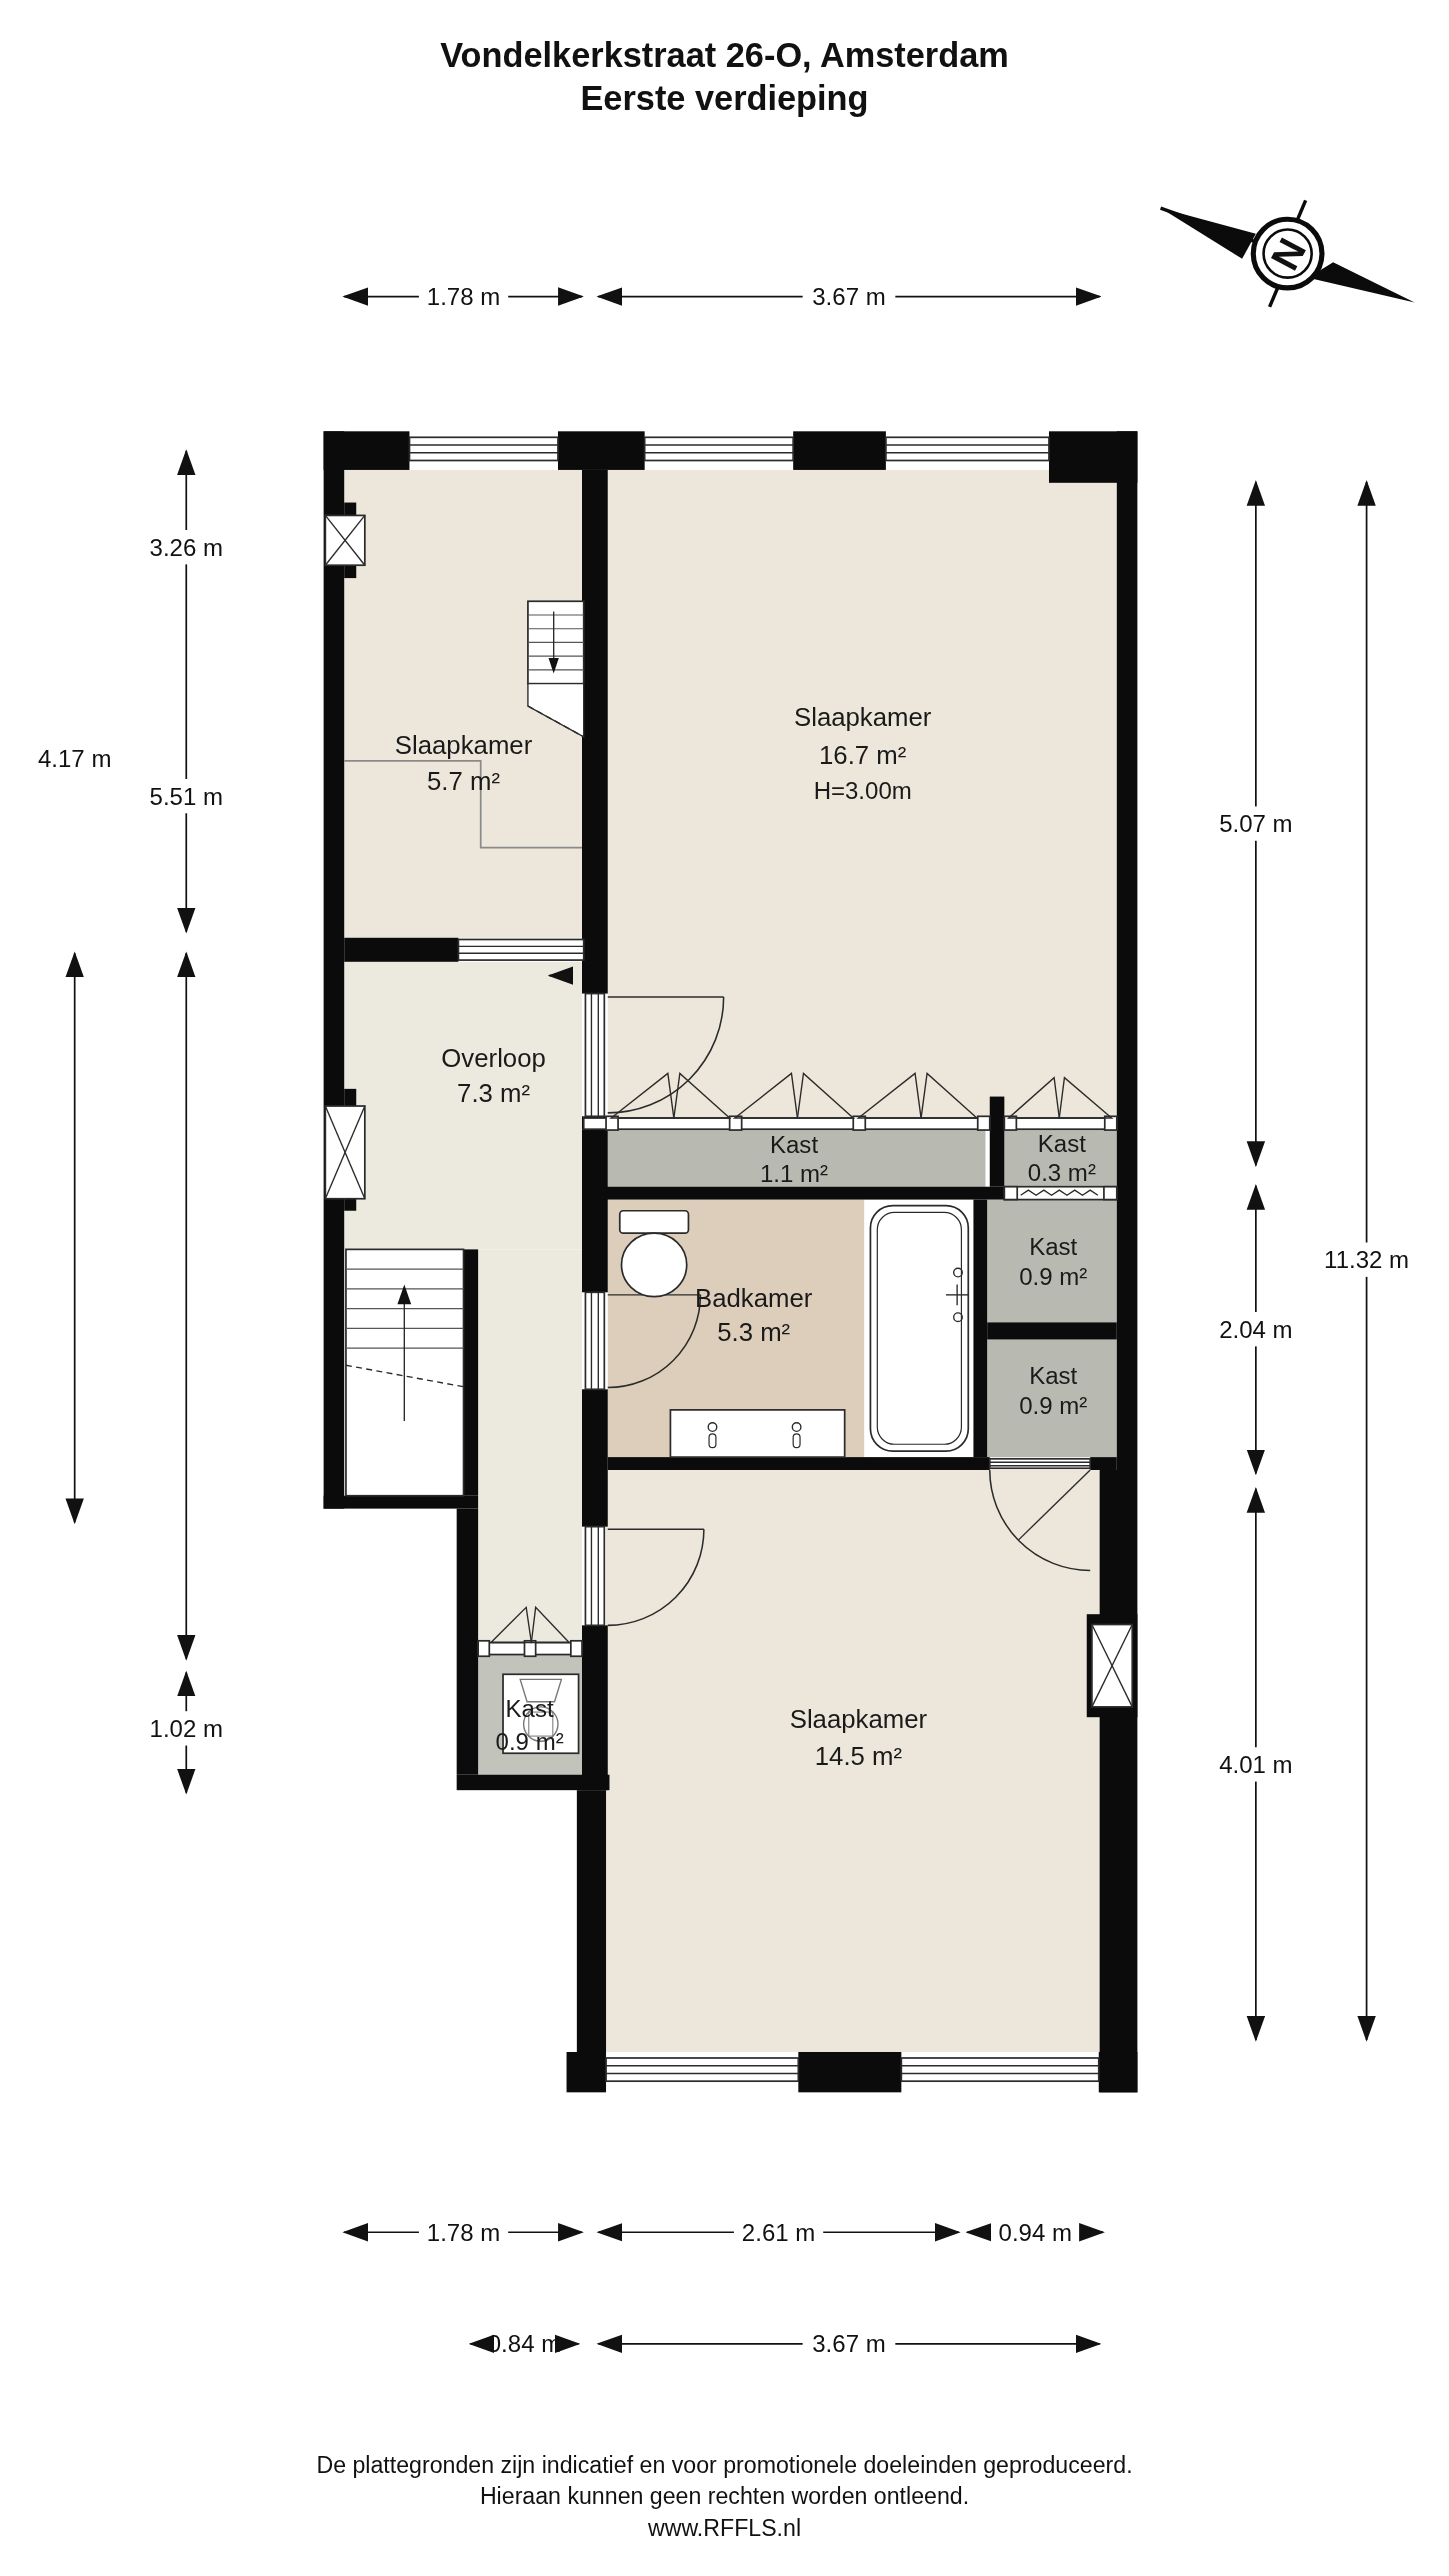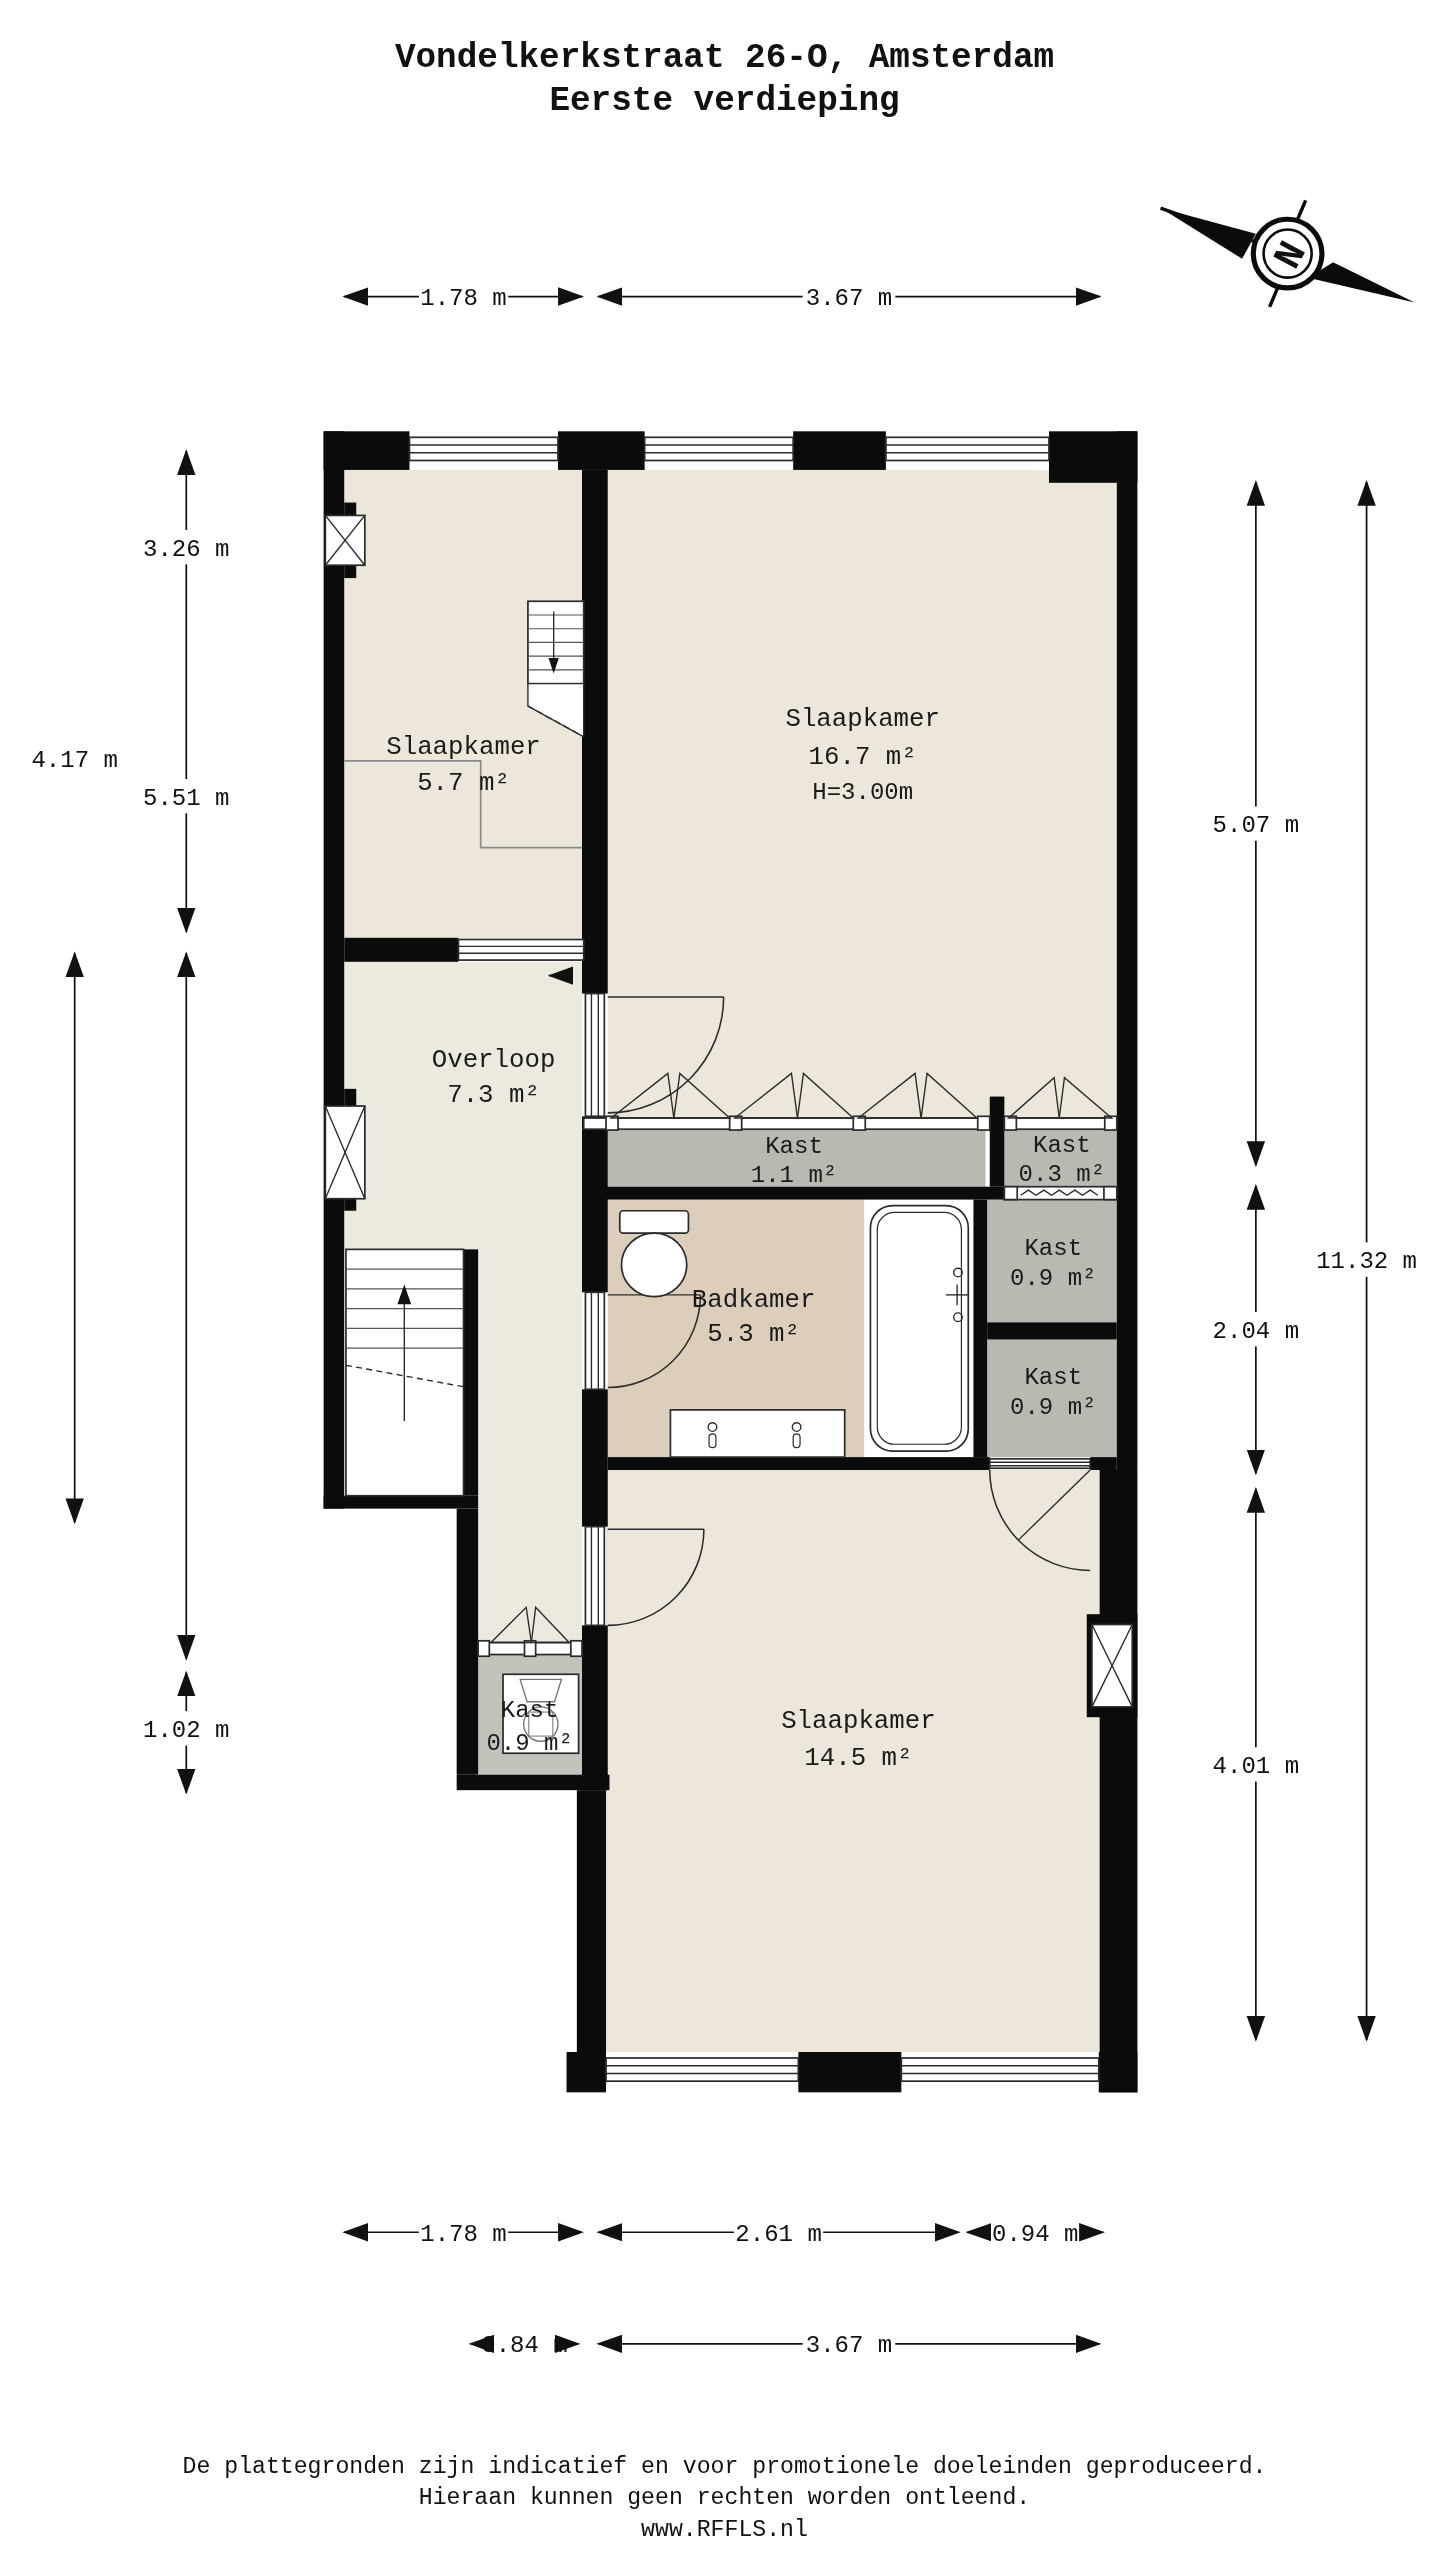--- a/index.html
+++ b/index.html
@@ -1,17 +1,17 @@
 <!DOCTYPE html>
 <html style="font-size:13.7px"><head>
 <meta charset="utf-8">
 <style>
   html,body{margin:0;padding:0;background:#ffffff;}
   .page{position:relative;width:1449px;height:2576px;background:#ffffff;overflow:hidden;
-        font-family:Liberation Mono, monospace;}
+        font-family:Liberation Sans, sans-serif;}
   svg{position:absolute;left:0;top:0;}
   .wall{fill:#0b0b0b;stroke:none;}
   .floor-bed{fill:#ece7da;}
   .floor-hall{fill:#eceadf;}
   .floor-bath{fill:#ddcebc;}
   .floor-kast{fill:#b8bab1;}
   .floor-kastbl{fill:#c2c4bb;}
   .whitebox{fill:#ffffff;stroke:#2b2b2b;stroke-width:2;}
   .winband{fill:#ffffff;stroke:#2b2b2b;stroke-width:2;}
   .thin{stroke:#2b2b2b;stroke-width:1.6;fill:none;}

